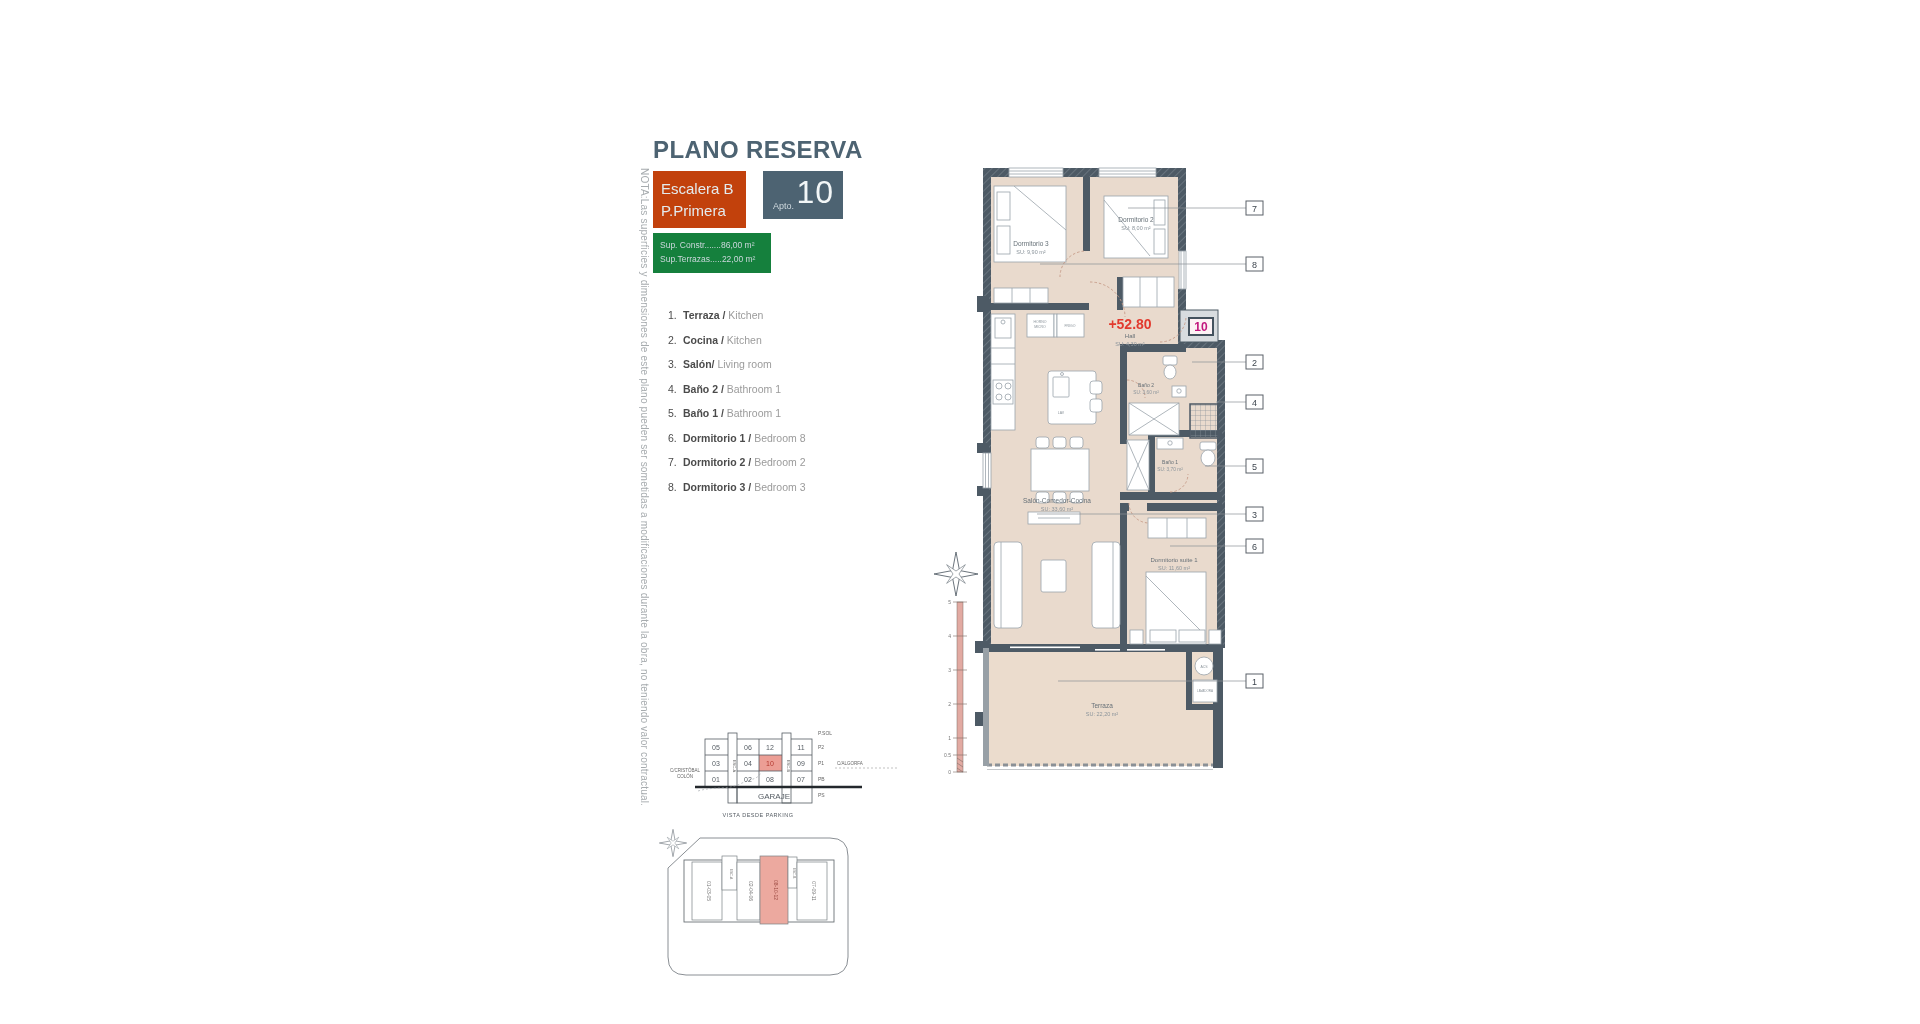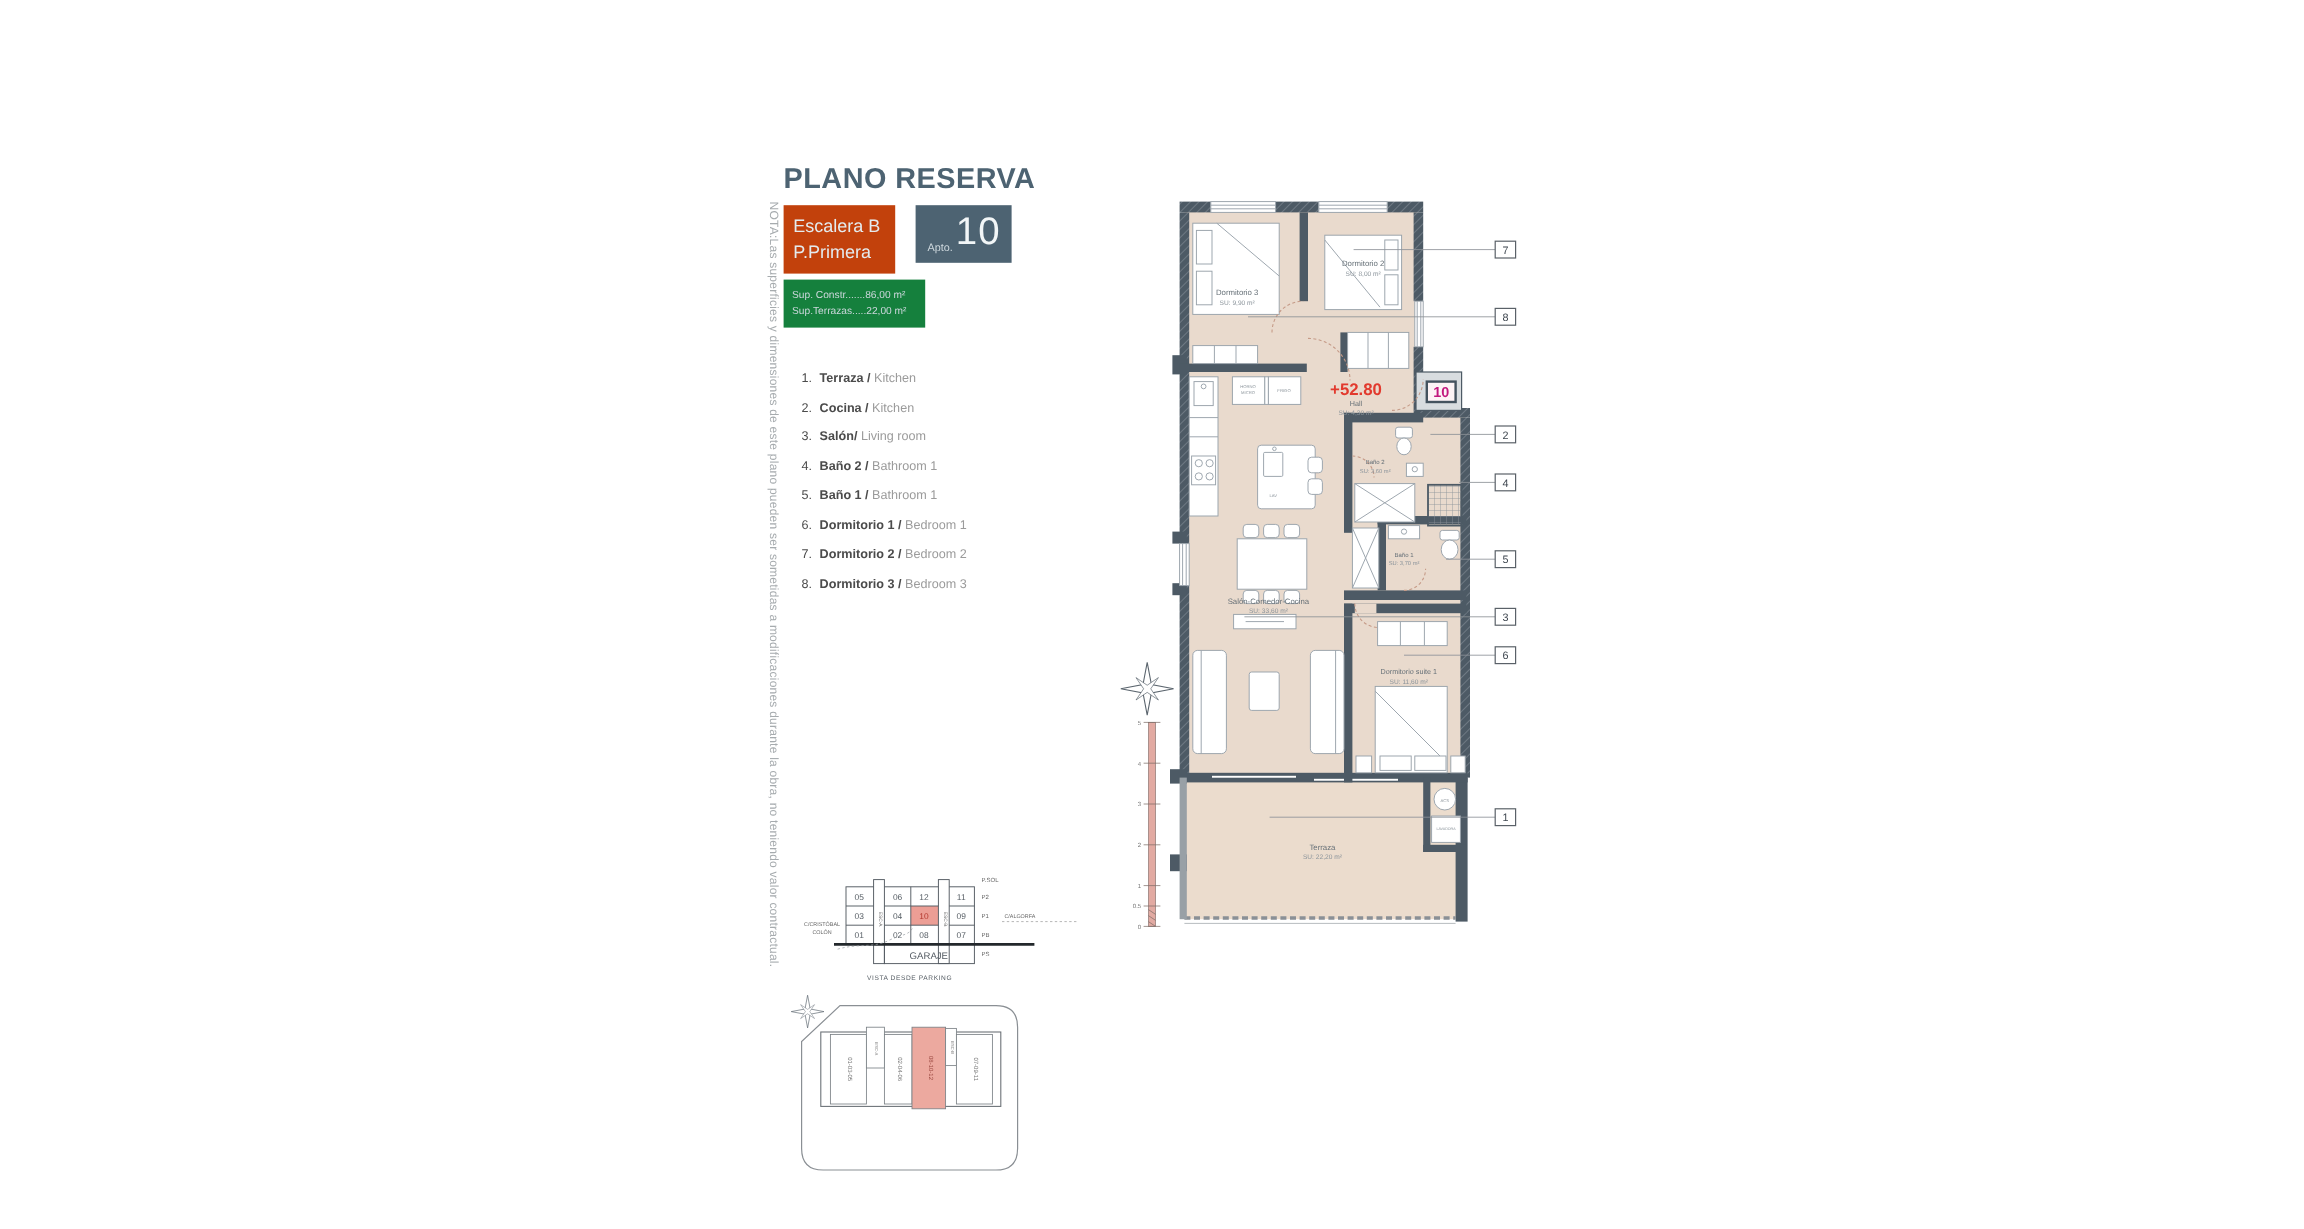--- a/index.html
+++ b/index.html
@@ -49,21 +49,21 @@
     <div>Sup. Constr.......86,00 m²</div>
     <div>Sup.Terrazas.....22,00 m²</div>
   </div>
 
   <div class="legend">
     <div class="li"><span class="n">1.</span><span class="es">Terraza /</span> <span class="en">Kitchen</span></div>
     <div class="li"><span class="n">2.</span><span class="es">Cocina /</span> <span class="en">Kitchen</span></div>
     <div class="li"><span class="n">3.</span><span class="es">Salón/</span> <span class="en">Living room</span></div>
     <div class="li"><span class="n">4.</span><span class="es">Baño 2 /</span> <span class="en">Bathroom 1</span></div>
     <div class="li"><span class="n">5.</span><span class="es">Baño 1 /</span> <span class="en">Bathroom 1</span></div>
-    <div class="li"><span class="n">6.</span><span class="es">Dormitorio 1 /</span> <span class="en">Bedroom 1</span></div>
+    <div class="li"><span class="n">6.</span><span class="es">Dormitorio 1 /</span> <span class="en">Bedroom 8</span></div>
     <div class="li"><span class="n">7.</span><span class="es">Dormitorio 2 /</span> <span class="en">Bedroom 2</span></div>
     <div class="li"><span class="n">8.</span><span class="es">Dormitorio 3 /</span> <span class="en">Bedroom 3</span></div>
   </div>
 
   <div class="note">NOTA:Las superficies y dimensiones de este plano pueden ser sometidas a modificaciones durante la obra, no teniendo valor contractual.</div>
 
   <svg width="1920" height="1024" viewBox="0 0 1920 1024">
     <defs>
       <pattern id="hatch" width="5" height="5" patternUnits="userSpaceOnUse" patternTransform="rotate(45)">
         <rect width="5" height="5" fill="#4d5a65"></rect>

